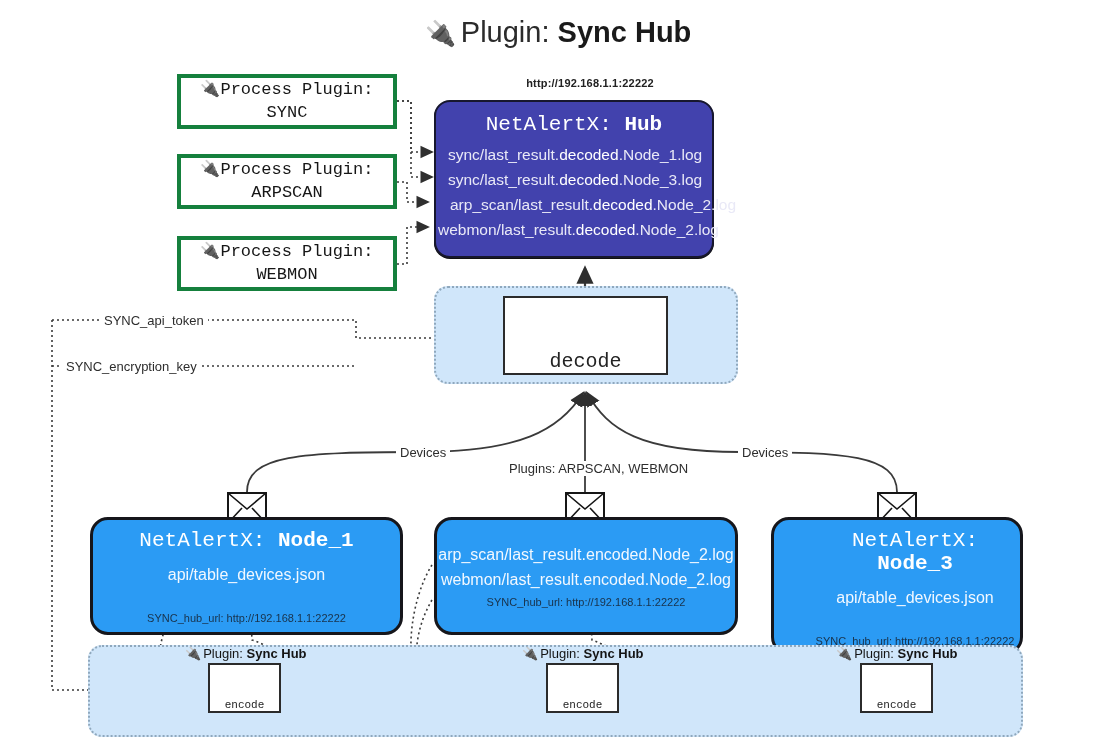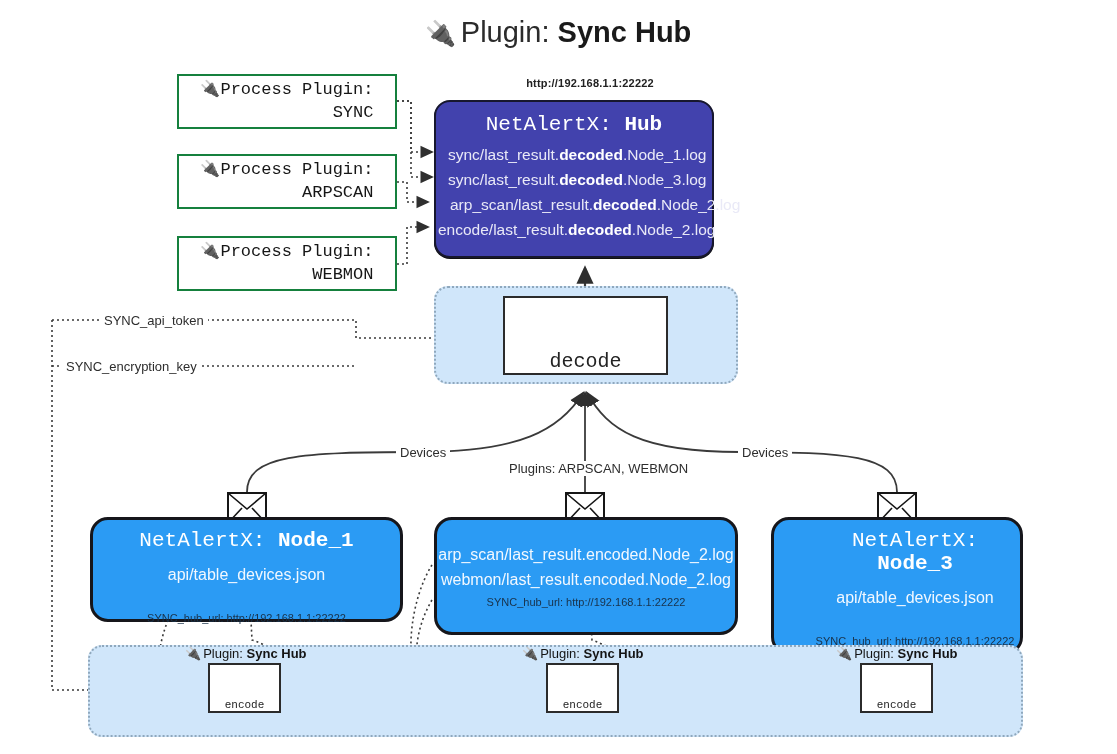--- a/index.html
+++ b/index.html
@@ -15,36 +15,36 @@
 
   
   #title{top:16px;left:0;width:1117px;text-align:center;font-size:29px;color:#2b2b2b;}
   #title .tbold{font-weight:bold;color:#1a1a1a;}
   #title .plug{font-size:25px;margin-right:4px;}
 
   #hub-url{top:77px;left:430px;width:320px;text-align:center;font-size:11px;
            font-weight:bold;color:#222;letter-spacing:.2px;}
 
   
-  .pbox{background:#ffffff;border:2px solid #15803d;
+  .pbox{background:#ffffff;border:4px solid #15803d;
         display:flex;align-items:center;justify-content:center;
         font-family:"Liberation Mono","DejaVu Sans Mono",monospace;
-        font-size:17px;line-height:1.35;color:#161616;text-align:right;}
+        font-size:17px;line-height:1.35;color:#161616;text-align:center;}
   .pbox .plug{font-family:"Liberation Sans",sans-serif;font-size:16px;}
 
   
   #hub{background:#4242ad;border:2.5px solid #17172e;border-radius:16px;
        box-shadow:0 1px 0 #111;}
   #hub .hub-title{font-family:"Liberation Mono","DejaVu Sans Mono",monospace;
        font-size:21px;color:#ffffff;text-align:center;margin-top:11px;}
   #hub .hub-title b{font-weight:bold;}
   #hub .loglist{margin-top:6px;}
   #hub .logline{font-size:15.5px;color:#e9e9f7;line-height:25px;
        padding-left:12px;white-space:nowrap;}
-  #hub .logline b{color:#ffffff;font-weight:bold;}
+  #hub .logline b{color:#ffffff;font-weight:normal;}
 
   
   .band{background:#d0e6fa;border:2px dotted #8fa8bd;border-radius:14px;}
 
   
   .wbox{background:#ffffff;border:2px solid #2b2b2b;display:flex;
         align-items:flex-end;justify-content:center;
         font-family:"Liberation Mono","DejaVu Sans Mono",monospace;color:#242424;}
 
   
@@ -140,21 +140,21 @@
 
   <div class="abs" id="hub" style="left:434px;top:100px;width:280px;height:158px;">
     <div class="hub-title">
       <span>NetAlertX:</span>
       <b>Hub</b>
     </div>
     <div class="loglist">
       <div class="logline"><span>sync/last_result.</span><b>decoded</b><span>.Node_1.log</span></div>
       <div class="logline"><span>sync/last_result.</span><b>decoded</b><span>.Node_3.log</span></div>
       <div class="logline" style="padding-left:14px;"><span>arp_scan/last_result.</span><b>decoded</b><span>.Node_2.log</span></div>
-      <div class="logline" style="padding-left:2px;"><span>encode/last_result.</span><b>decoded</b><span>.Node_2.log</span></div>
+      <div class="logline" style="padding-left:2px;"><span>webmon/last_result.</span><b>decoded</b><span>.Node_2.log</span></div>
     </div>
   </div>
 
   <div class="abs elabel" style="left:100px;top:313px;">SYNC_api_token</div>
   <div class="abs elabel" style="left:62px;top:359px;">SYNC_encryption_key</div>
 
   <div class="abs band" style="left:434px;top:286px;width:304px;height:98px;"></div>
   <div class="abs wbox" style="left:503px;top:296px;width:165px;height:79px;font-size:20px;">
     <span>decode</span>
   </div>
@@ -175,21 +175,21 @@
       <path d="M1,1 L20,17 L39,1 M1,31 L15,16 M39,31 L25,16" fill="none" stroke="#161616" stroke-width="1.6"></path>
     </svg>
   </div>
   <div class="abs" style="left:877px;top:492px;">
     <svg width="40" height="32" viewBox="0 0 40 32">
       <rect x="1" y="1" width="38" height="30" fill="#fff" stroke="#161616" stroke-width="2"></rect>
       <path d="M1,1 L20,17 L39,1 M1,31 L15,16 M39,31 L25,16" fill="none" stroke="#161616" stroke-width="1.6"></path>
     </svg>
   </div>
 
-  <div class="abs node" style="left:90px;top:517px;width:313px;height:105px;">
+  <div class="abs node" style="left:90px;top:517px;width:313px;height:118px;">
     <div class="ntitle">
       <span>NetAlertX:</span>
       <b>Node_1</b>
     </div>
     <div class="nline" style="margin-top:10px;">api/table_devices.json</div>
     <div class="nurl" style="margin-top:25px;">
       <span>SYNC_hub_url:</span>
       <span>http://192.168.1.1:22222</span>
     </div>
   </div>

